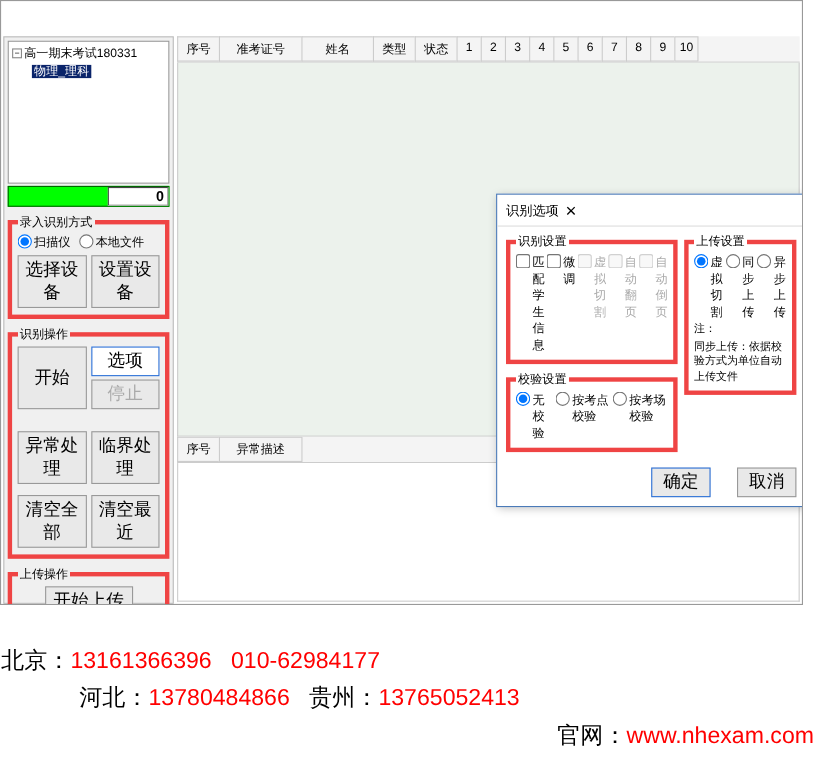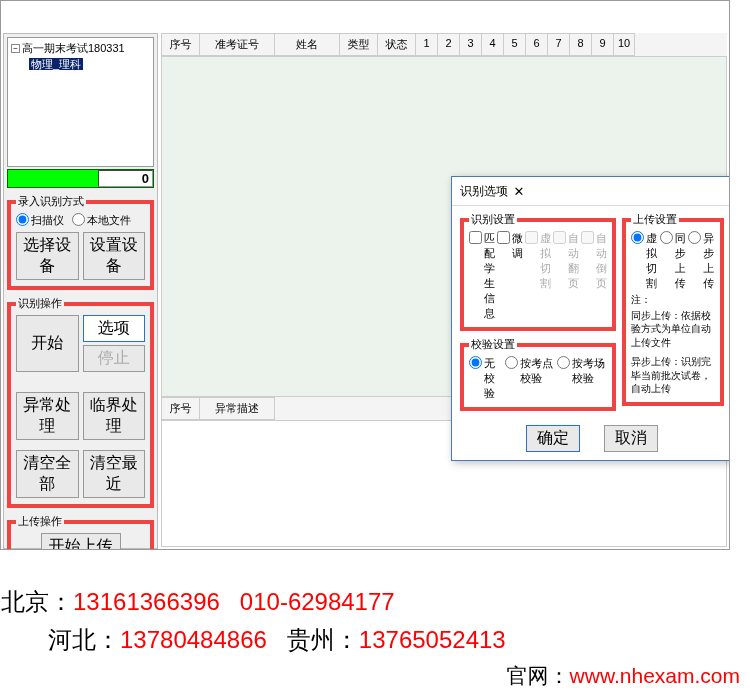--- a/index.html
+++ b/index.html
@@ -34,27 +34,27 @@
 .lower-table .table-body { background: #fff; }
 .dialog { position: absolute; left: 450px; top: 175px; width: 282px; background: #fff; border: 1px solid #4a7ab8; box-shadow: 2px 2px 8px rgba(0,0,0,.25); font-size: 11px; }
 .dlg-title { display: flex; justify-content: flex-start; align-items: center; padding: 5px 8px; border-bottom: 1px solid #ddd; font-size: 12px; }
 .dlg-close { width: 22px; height: 18px; display: flex; align-items: center; justify-content: center; cursor: pointer; font-size: 13px; }
 .dlg-body { display: flex; padding: 6px 8px 4px; gap: 6px; }
 .dlg-col { flex: 1; }
 .dlg-col fieldset { margin-top: 0; margin-bottom: 6px; }
 .chk-col { display: flex; flex-direction: row; gap: 2px; }
 .chk-col .disabled-lbl { color: #aaa; }
 .note { font-size: 10px; line-height: 1.35; margin-top: 2px; }
-.dlg-foot { display: flex; justify-content: center; gap: 24px; padding: 4px 8px 8px; }
+.dlg-foot { display: flex; justify-content: flex-end; gap: 24px; padding: 4px 8px 8px; }
 .dlg-foot .btn.primary { border: 1px solid #2a6fd6; }
 .contact-block { position: absolute; left: 0; top: 580px; width: 750px; font-family: SimSun, serif; }
-.contact-line { font-size: 24px; margin: 6px 0 6px 1px; }
+.contact-line { font-size: 21px; margin: 6px 0 6px 1px; }
 .contact-line .lbl { color: #000; }
 .contact-line .num { color: #f00; }
-.contact-line.indent { margin-left: 48px; }
+.contact-line.indent { margin-left: 72px; }
 .site-line { font-size: 21px; text-align: right; margin-right: 10px; margin-top: 4px; }
 .site-line .lbl { color: #000; }
 .site-line .url { color: #f00; }
 .right-edge-text { position: absolute; right: 0; top: 404px; font-size: 11px; color: #333; }
 </style>
 </head>
 <body>
 
 <div class="app-window">
 
@@ -211,21 +211,20 @@
                 <input type="radio" name="upl" style="">
                 <span>同步上传</span>
               </label>
             <label>
                 <input type="radio" name="upl" style="">
                 <span>异步上传</span>
               </label>
           </div>
           <div class="note">注：</div>
           <div class="note">同步上传：依据校验方式为单位自动上传文件</div>
-          <div class="note" style="margin-top:6px">异步上传：识别完毕当前批次试卷，自动上传</div>
         </fieldset>
       </div>
     </div>
     <div class="dlg-foot">
       <button class="btn primary">确定</button>
       <button class="btn">取消</button>
     </div>
   </div>
 
 </div>

